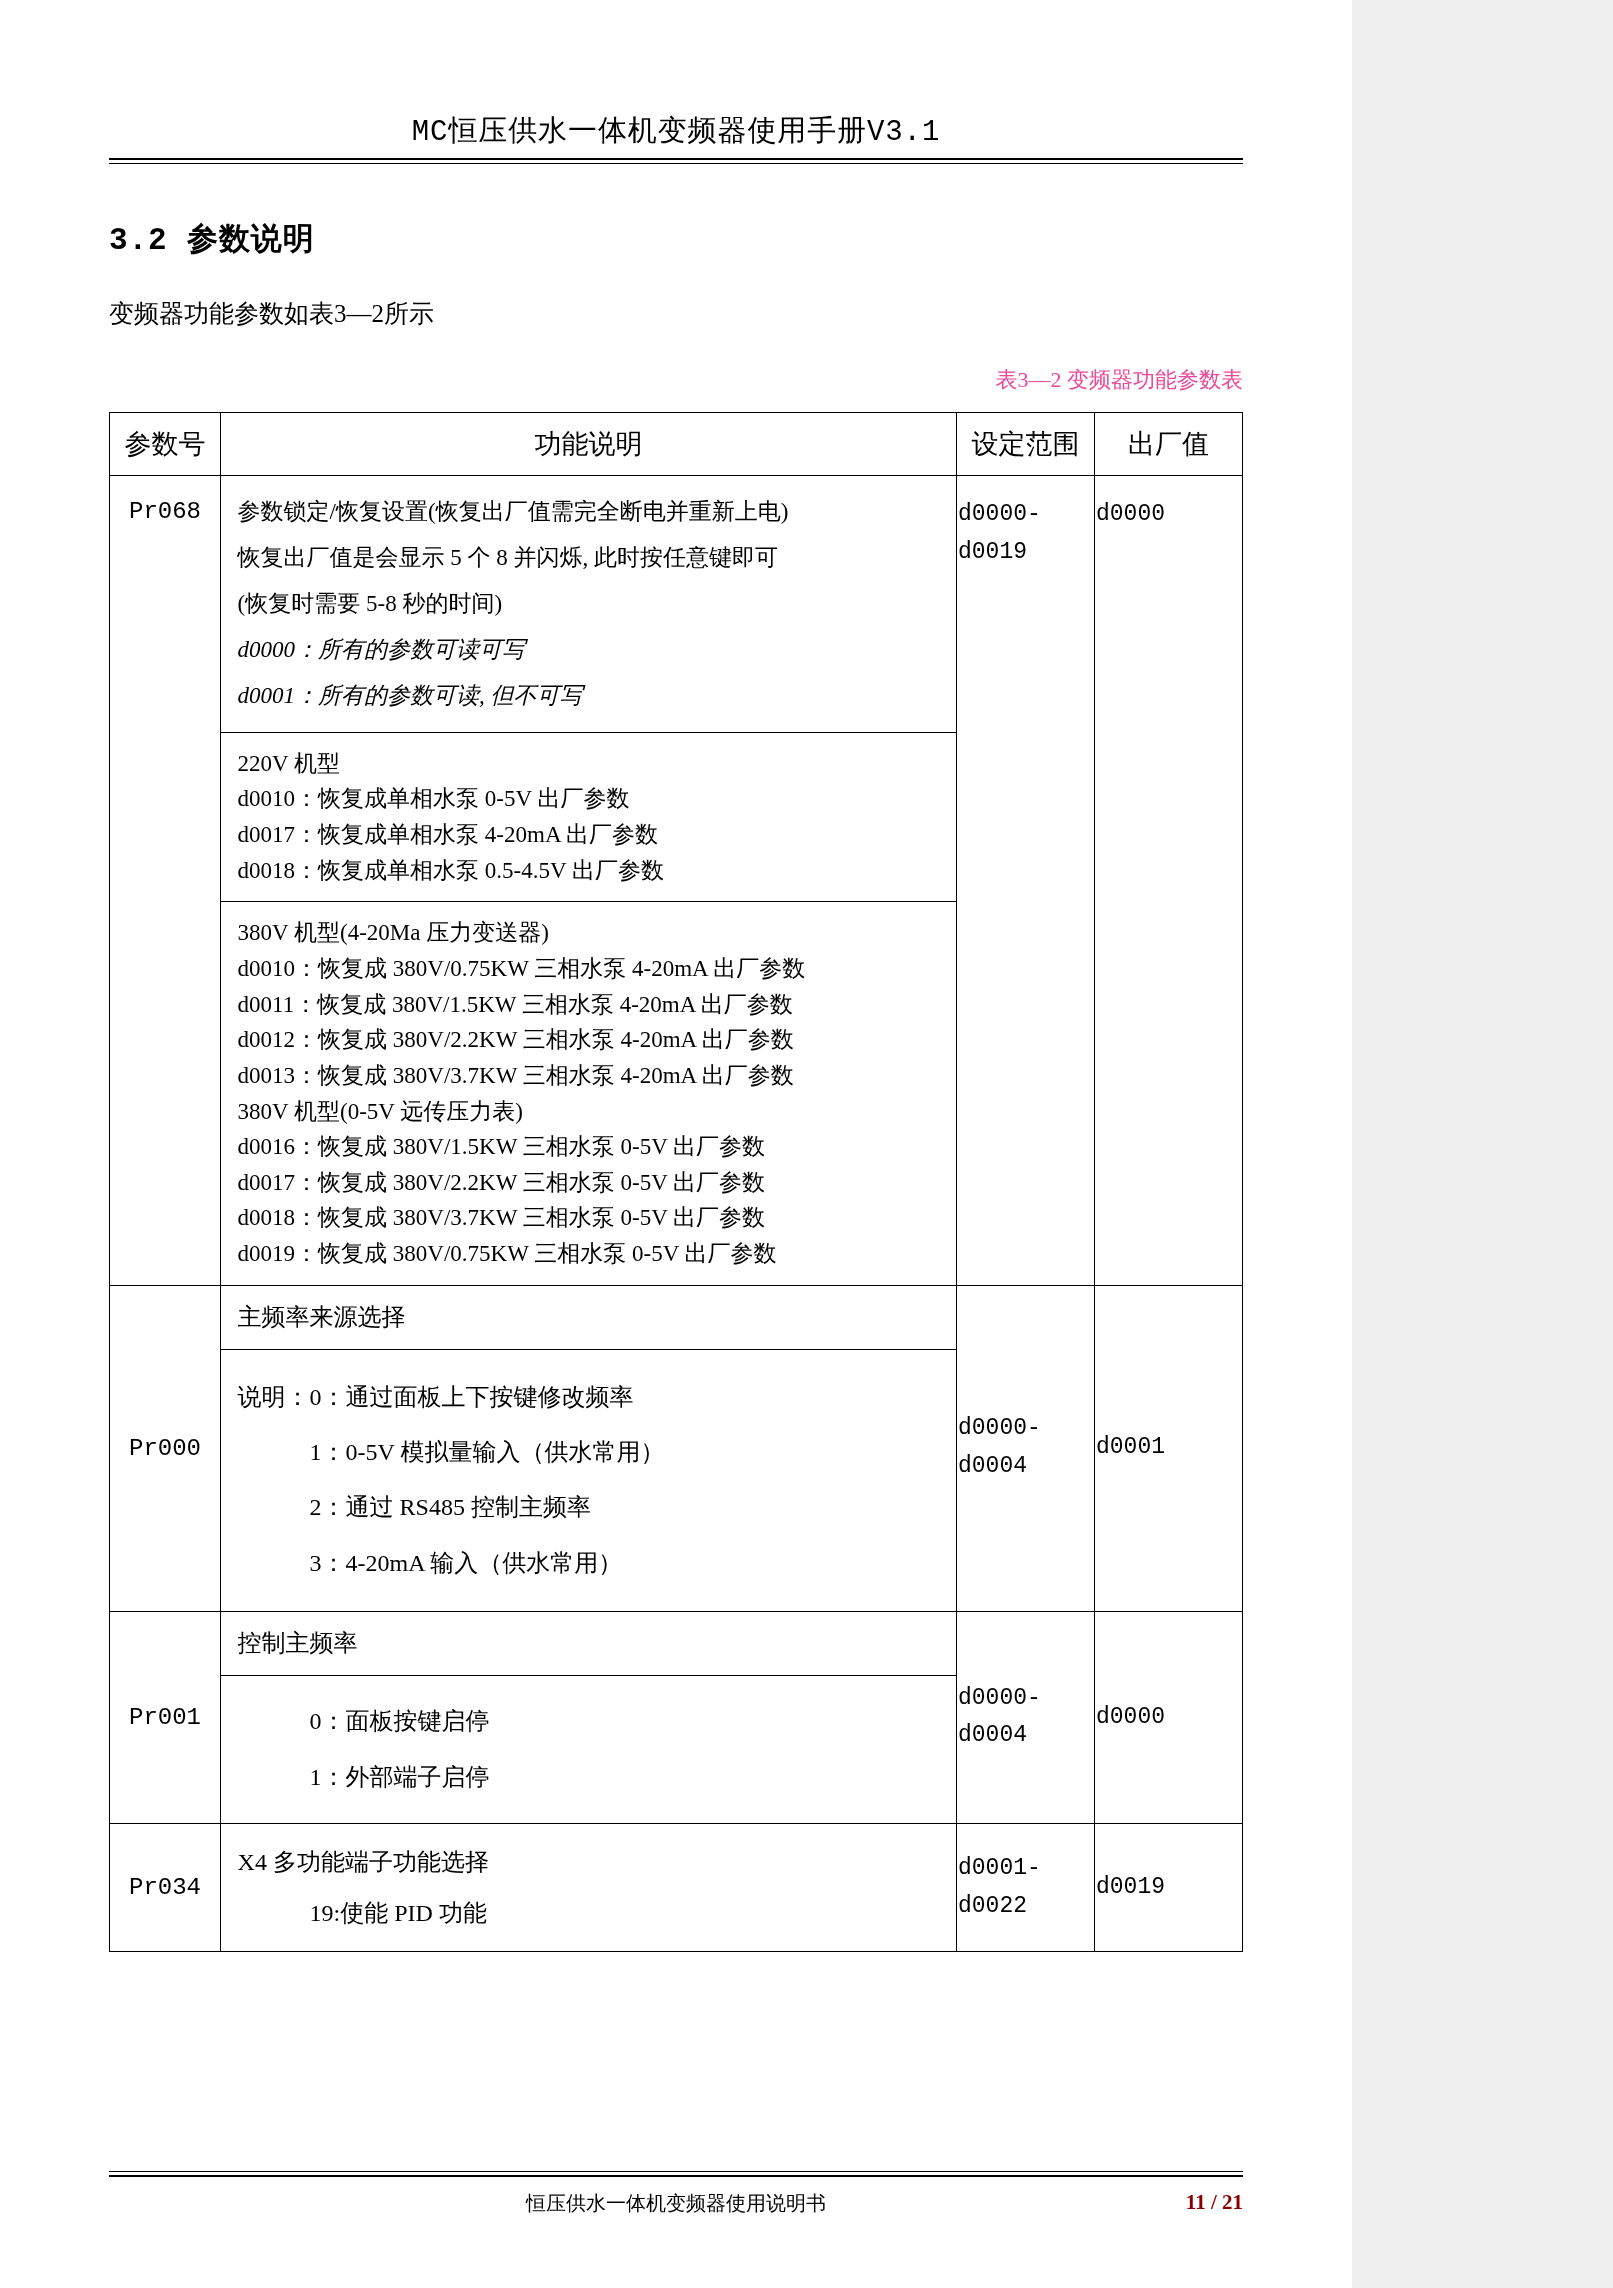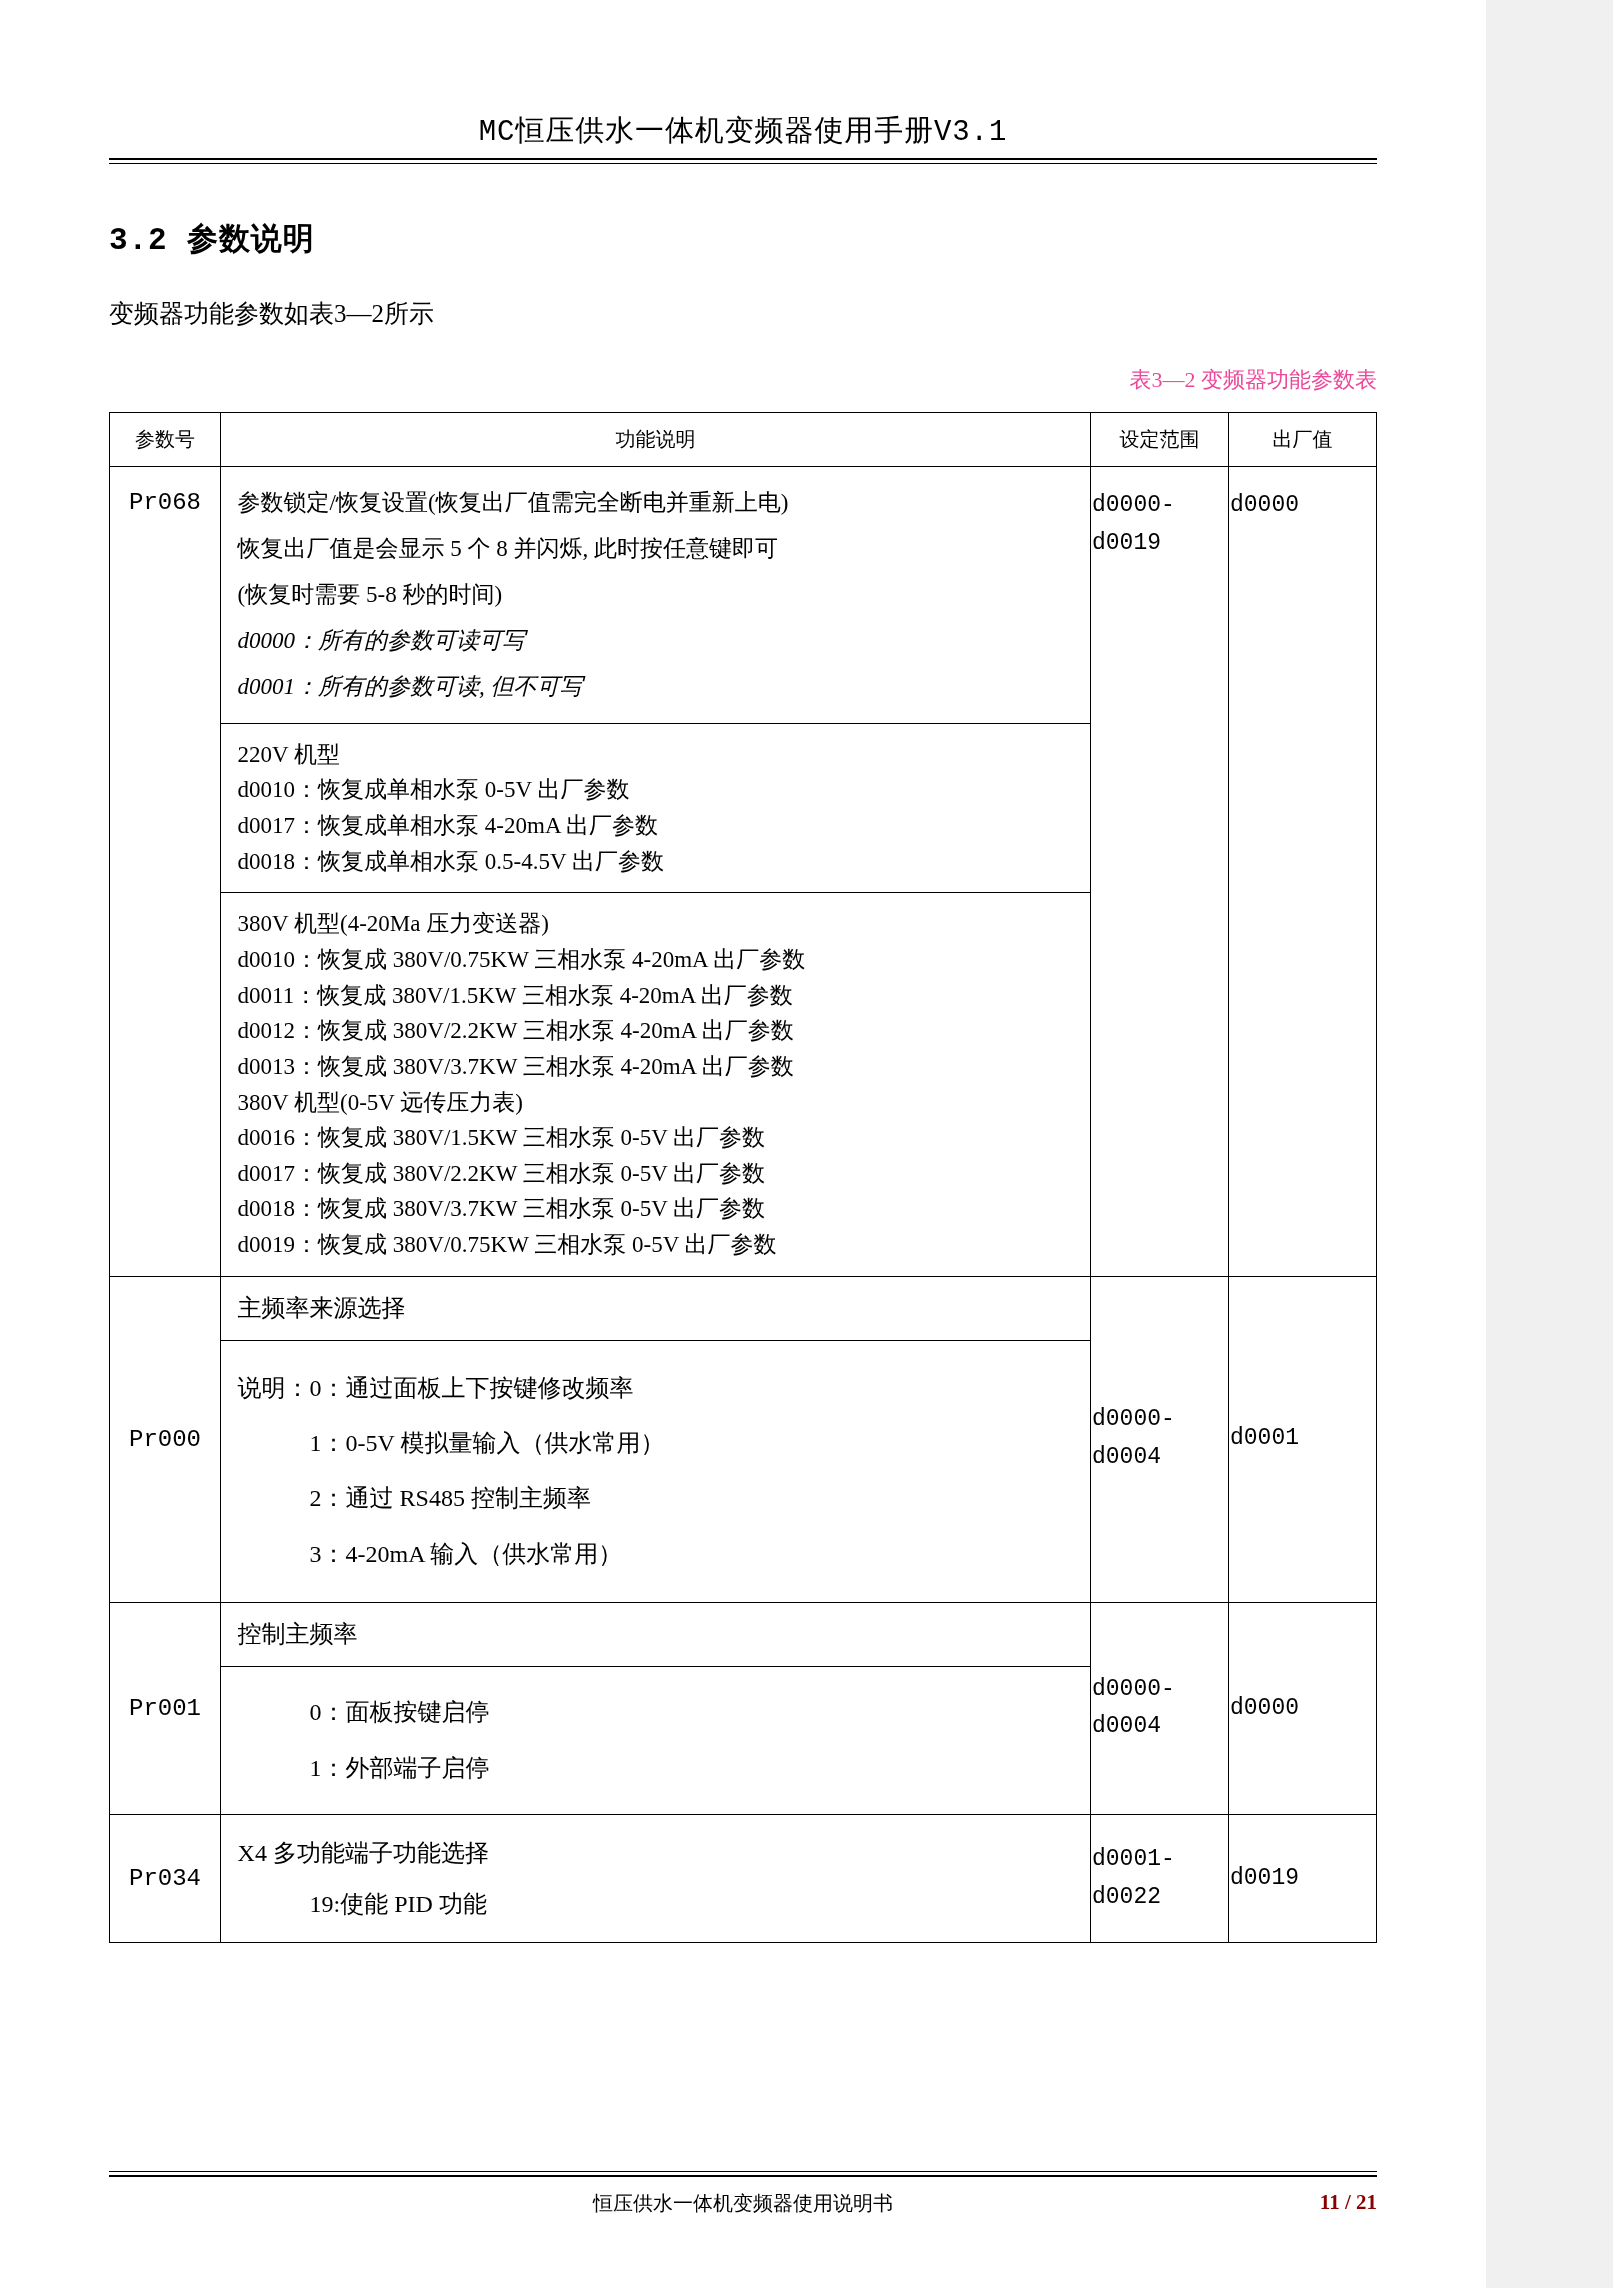--- a/index.html
+++ b/index.html
@@ -3,21 +3,21 @@
 <meta charset="utf-8">
 <style>
   html, body { margin:0; padding:0; }
   body {
     width:1613px; height:2289px;
     background:#f0f0f0;
     font-family:"Liberation Serif", serif;
   }
   .page {
     position:relative;
-    width:1486px; height:2289px;
+    width:1352px; height:2289px;
     background:#ffffff;
     box-sizing:border-box;
     padding:0;
   }
   .content {
     position:absolute;
     left:0; top:0; right:0; bottom:0;
     padding:111px 109px 0 109px;
     box-sizing:border-box;
   }
@@ -60,21 +60,21 @@
     width:100%;
     border-collapse:collapse;
     table-layout:fixed;
     color:#000;
   }
   table.params, table.params td, table.params th {
     border:1.4px solid #000;
   }
   table.params th {
     font-weight:normal;
-    font-size:20px;
+    font-size:27px;
     padding:13px 0;
     text-align:center;
     font-family:"Liberation Serif", serif;
   }
   .col-no { width:111px; }
   .col-range { width:138px; }
   .col-default { width:148px; }
   td.cell-no {
     text-align:center;
     vertical-align:middle;

